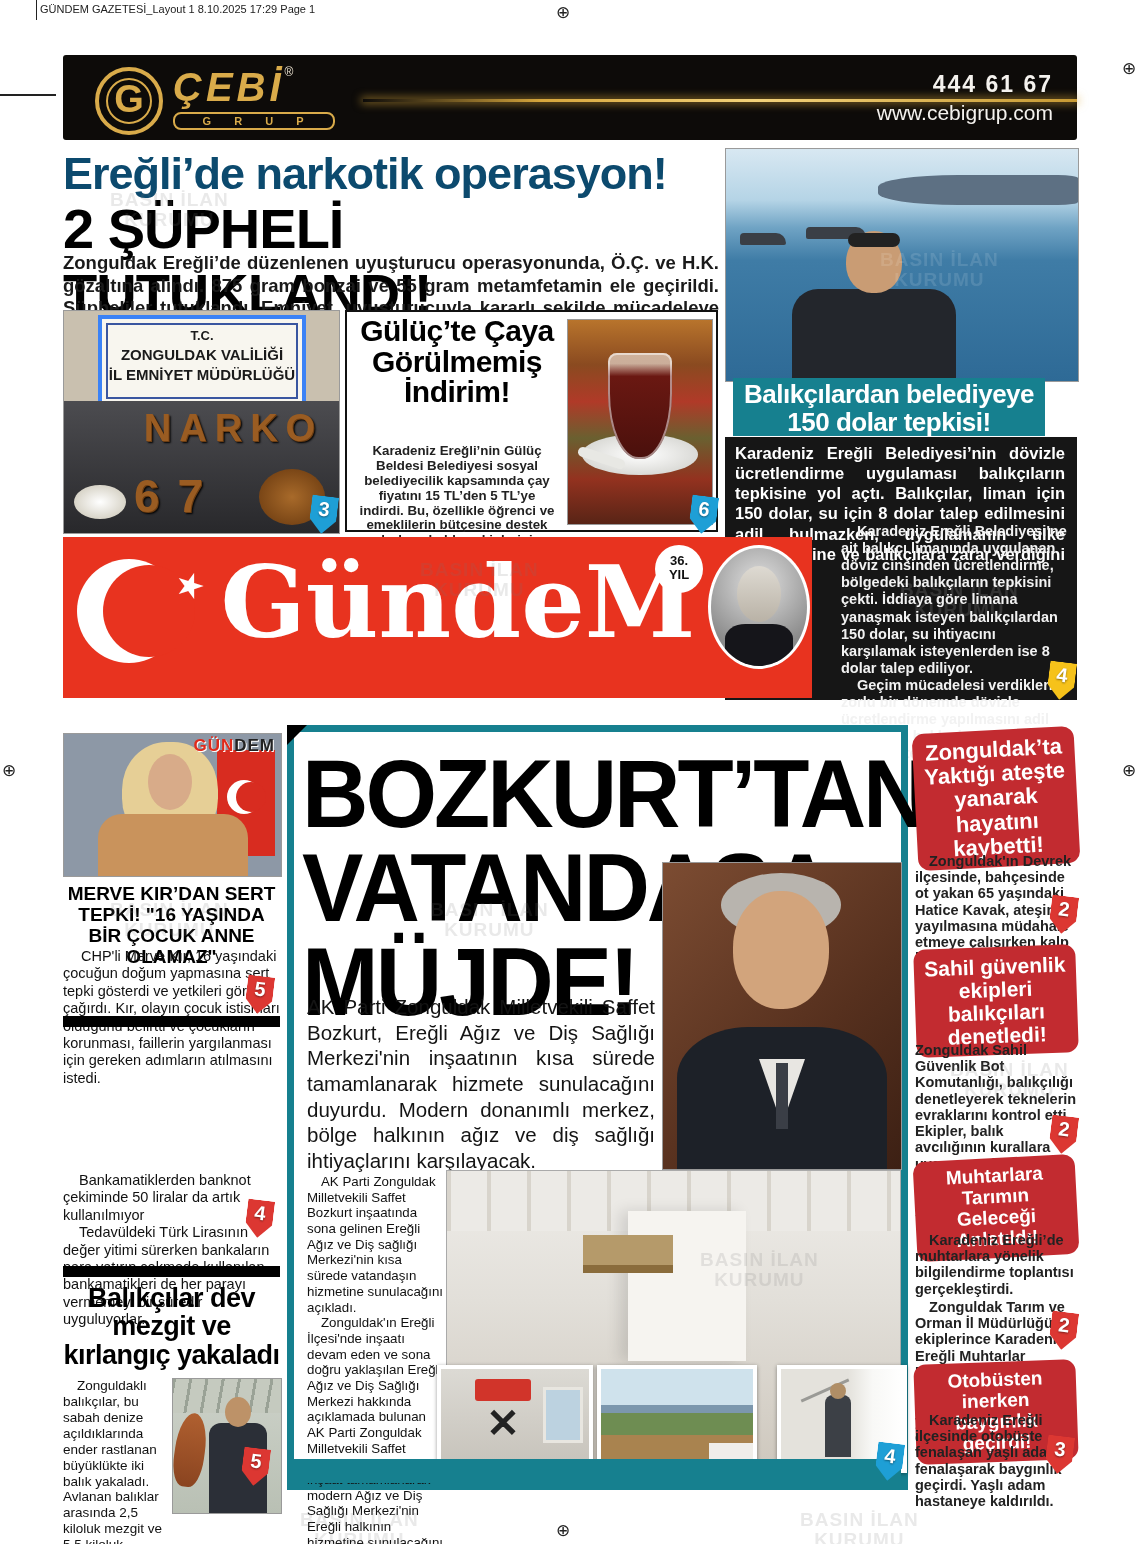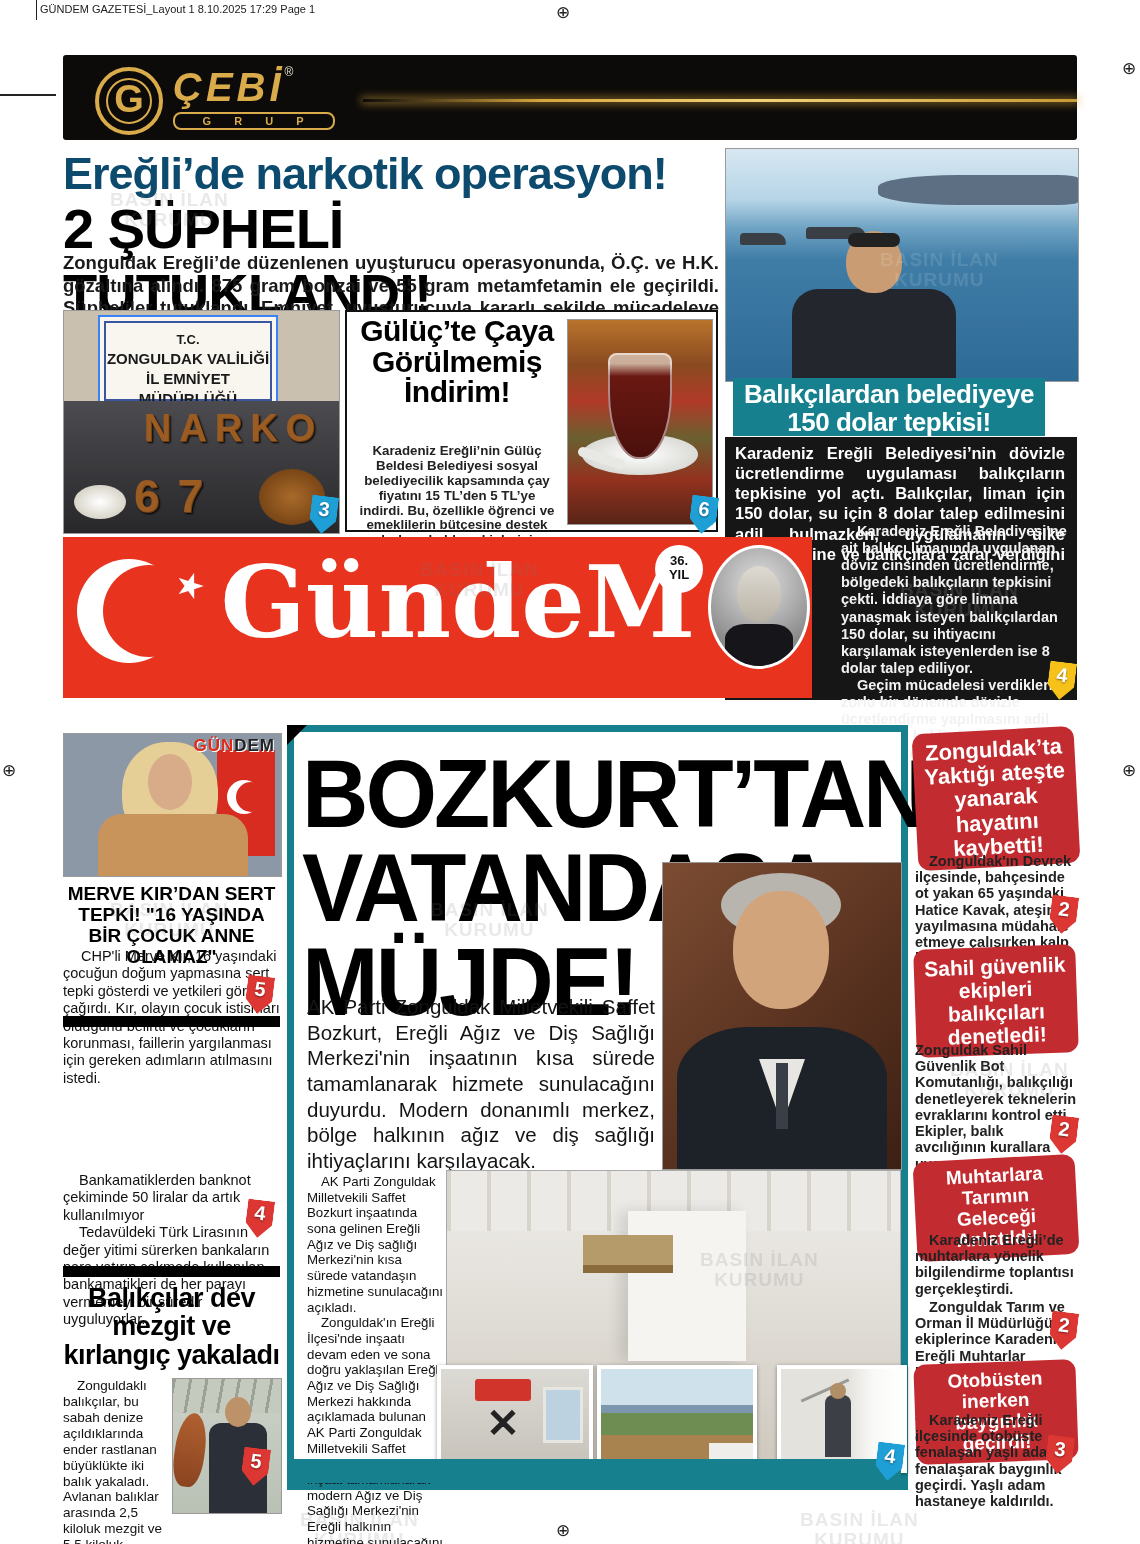--- a/index.html
+++ b/index.html
@@ -43,23 +43,23 @@
   .ts-h2{position:absolute;left:63px;top:196px;width:656px;font-size:56px;font-weight:bold;
          letter-spacing:-1px;color:#000;}
   .ts-lead{position:absolute;left:63px;top:252px;width:656px;font-size:18.5px;font-weight:bold;
            text-align:justify;line-height:1.22;color:#1a1a1a;}
 
   
   .photo{position:absolute;overflow:hidden;border:1px solid #9a9a9a;}
 
   
   .narko{left:63px;top:310px;width:275px;height:222px;background:#c9c0af;}
-  .narko-sign{position:absolute;left:34px;top:4px;width:180px;height:92px;background:#f8f6ef;
-              border:2px solid #3b82f6;box-shadow:inset 0 0 0 4px #f8f6ef,inset 0 0 0 6px #3a56a0;
-              text-align:center;font-weight:bold;color:#1a1a1a;padding-top:14px;box-sizing:border-box;}
+  .narko-sign{position:absolute;left:34px;top:4px;width:208px;height:92px;background:#f8f6ef;
+              border:4px solid #3b82f6;box-shadow:inset 0 0 0 4px #f8f6ef,inset 0 0 0 6px #3a56a0;
+              text-align:center;font-weight:bold;color:#1a1a1a;padding-top:8px;box-sizing:border-box;}
   .narko-sign div{line-height:1.35;}
   .ns1{font-size:13px;} .ns2{font-size:15px;} .ns3{font-size:15px;}
   .narko-board{position:absolute;left:0;bottom:0;width:100%;height:132px;
                background:linear-gradient(#4c4c50,#28282b);}
   .narko-word{position:absolute;left:0;top:6px;width:100%;text-align:center;font-size:38px;font-weight:bold;
               color:#9a5c22;letter-spacing:8px;text-shadow:1px 1px 0 #6a3c12,2px 2px 2px #000;padding-left:32px;}
   .narko-num{position:absolute;left:70px;top:68px;font-size:46px;font-weight:bold;color:#9a5c22;
              letter-spacing:18px;text-shadow:1px 1px 0 #6a3c12,2px 2px 2px #000;}
   .powder{position:absolute;left:10px;bottom:14px;width:52px;height:34px;border-radius:50%;
           background:radial-gradient(#fff,#d8d4c8 70%,rgba(216,212,200,0));}
@@ -261,20 +261,24 @@
 
   <div class="ad-banner">
     <div class="gold-line"></div>
     <div class="cebi-emblem">
       <span>G</span>
     </div>
     <div class="cebi-brand">
       <span class="cebi-name">ÇEBİ</span><sup class="cebi-reg">®</sup>
       <div class="cebi-grup">G R U P</div>
     </div>
+    <div class="ad-contact">
+      <div class="ad-phone">444 61 67</div>
+      <div class="ad-site">www.cebigrup.com</div>
+    </div>
   </div>
 
   <div class="ts-h1">Ereğli’de narkotik operasyon!</div>
   <div class="ts-h2">2 ŞÜPHELİ TUTUKLANDI!</div>
   <div class="ts-lead">Zonguldak Ereğli’de düzenlenen uyuşturucu operasyonunda, Ö.Ç. ve H.K. gözaltına alındı. 875 gram bonzai ve 55 gram metamfetamin ele geçirildi. Şüpheliler tutuklandı. Emniyet, uyuşturucuyla kararlı şekilde mücadeleye devam edeceğini açıkladı.</div>
 
   <div class="photo narko">
     <div class="narko-sign">
       <div class="ns1">T.C.</div>
       <div class="ns2">ZONGULDAK VALİLİĞİ</div>

